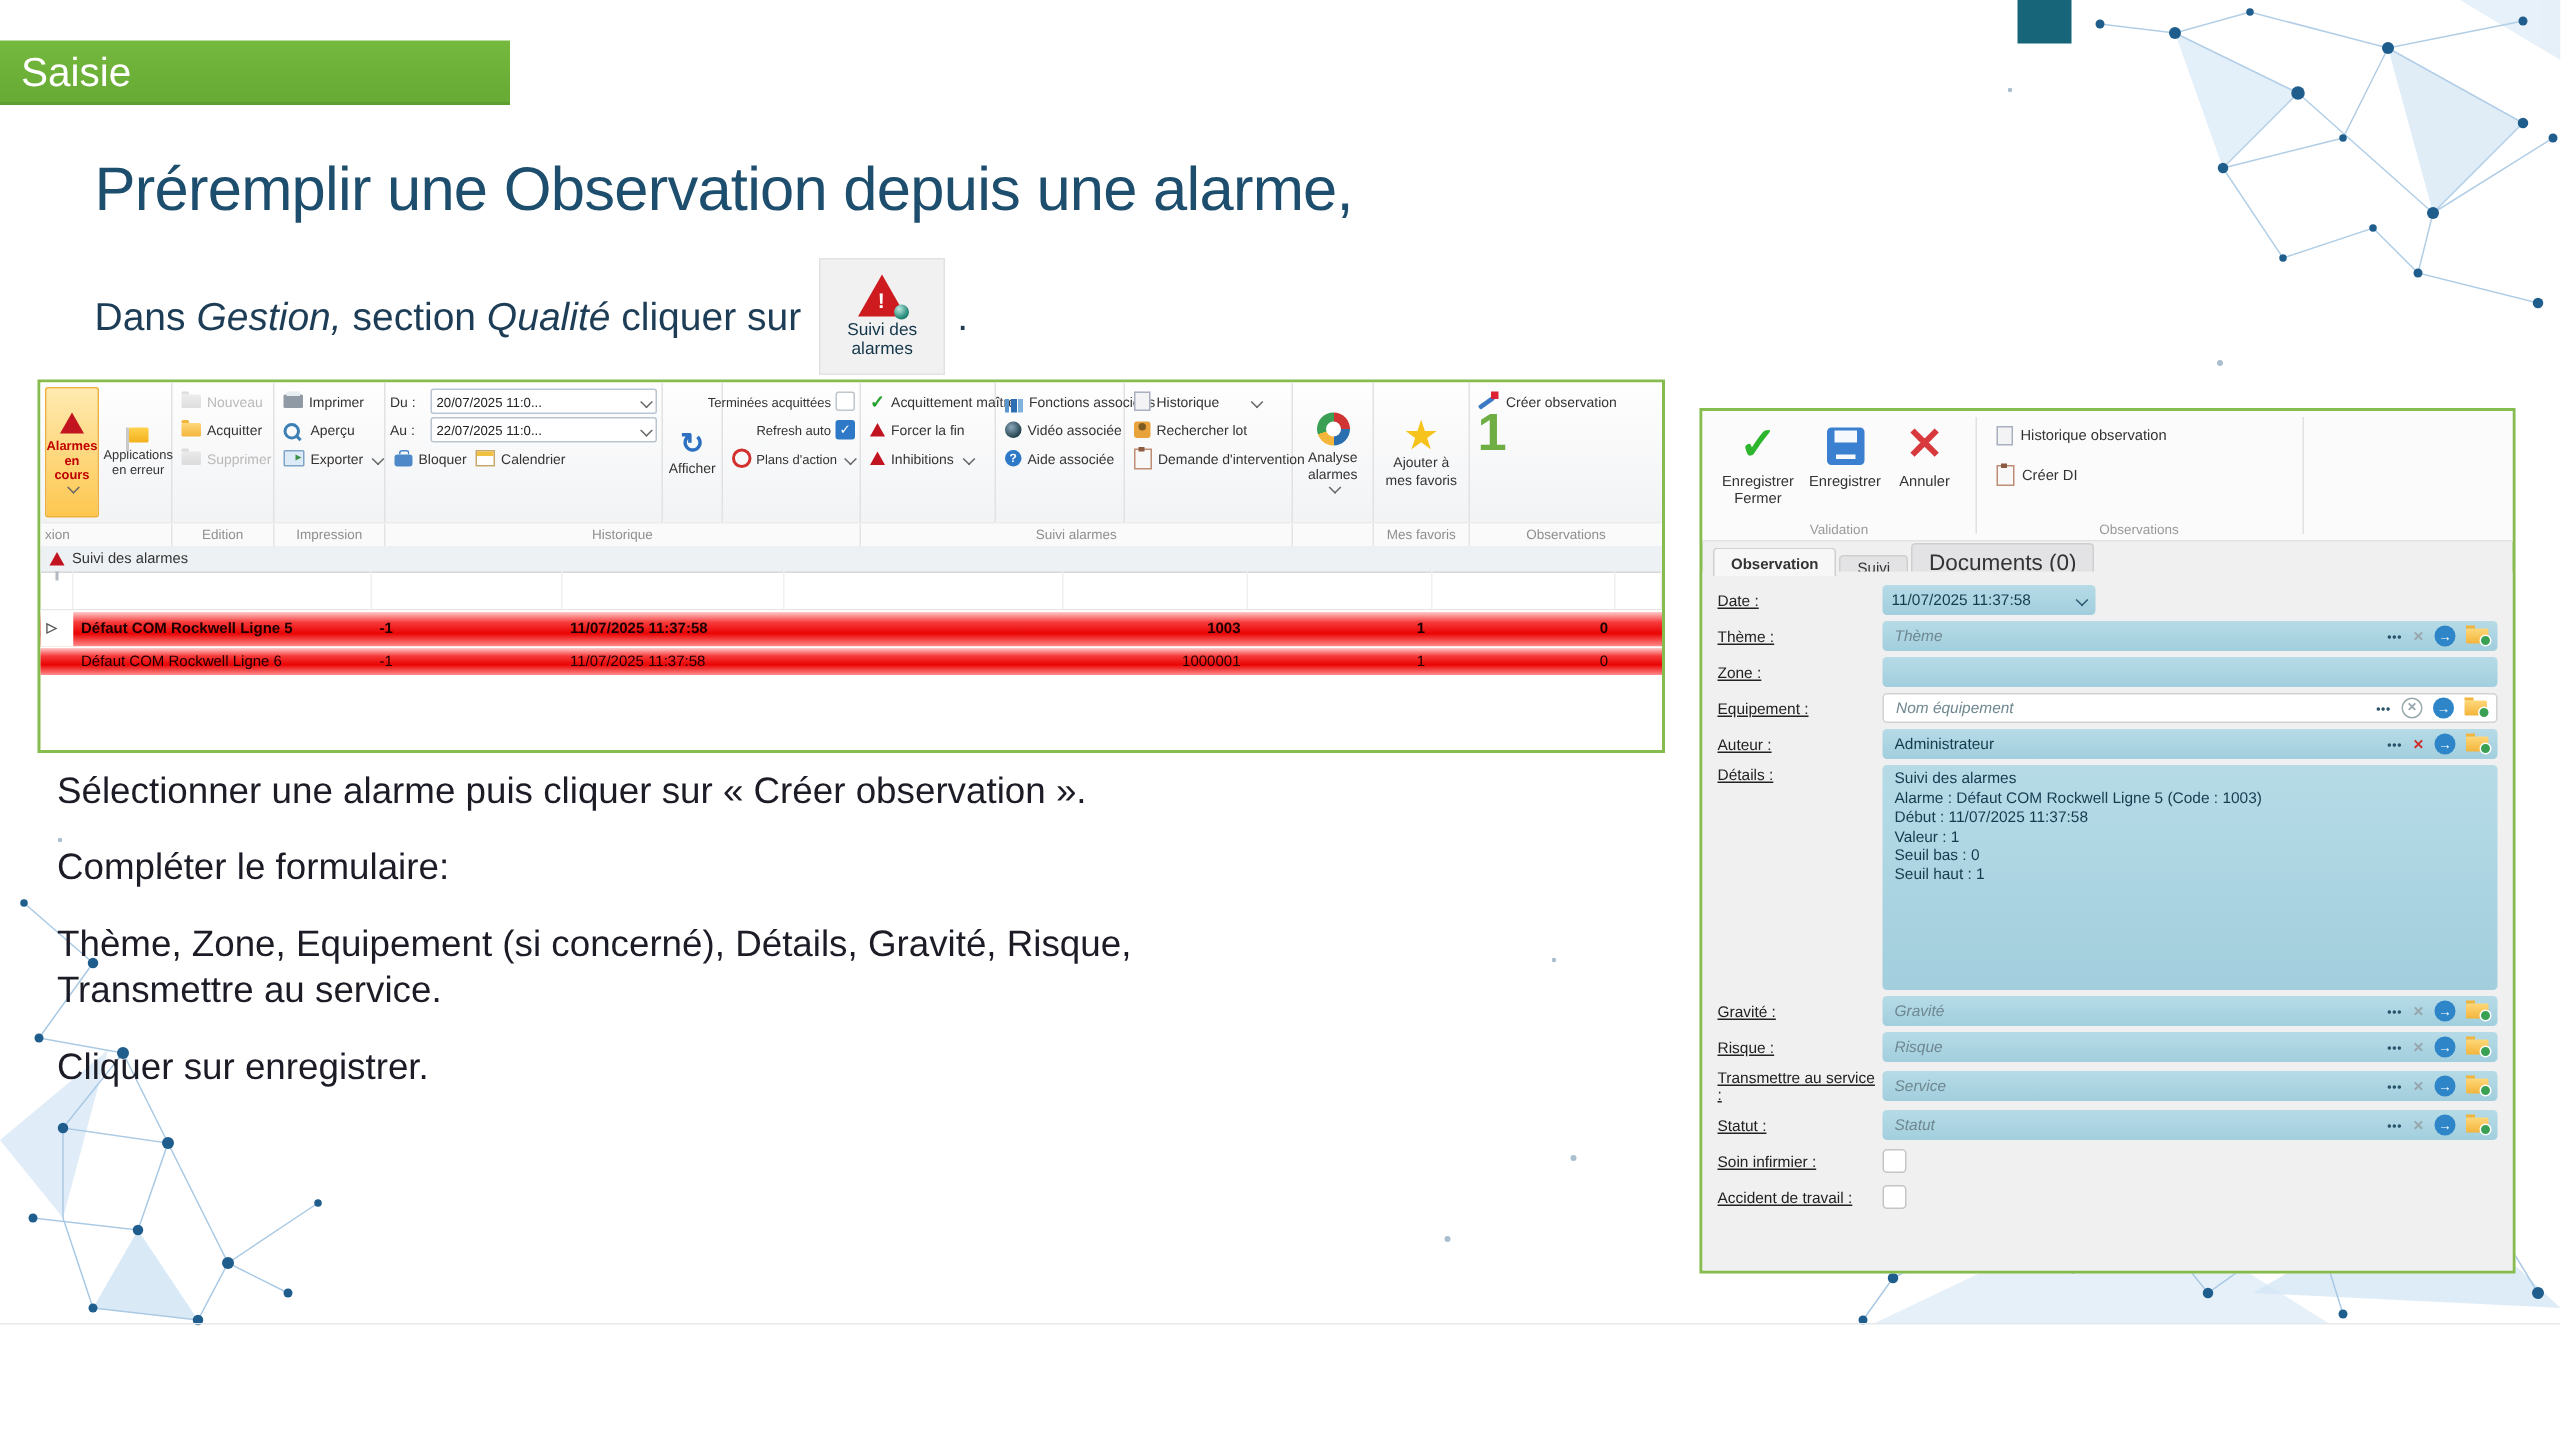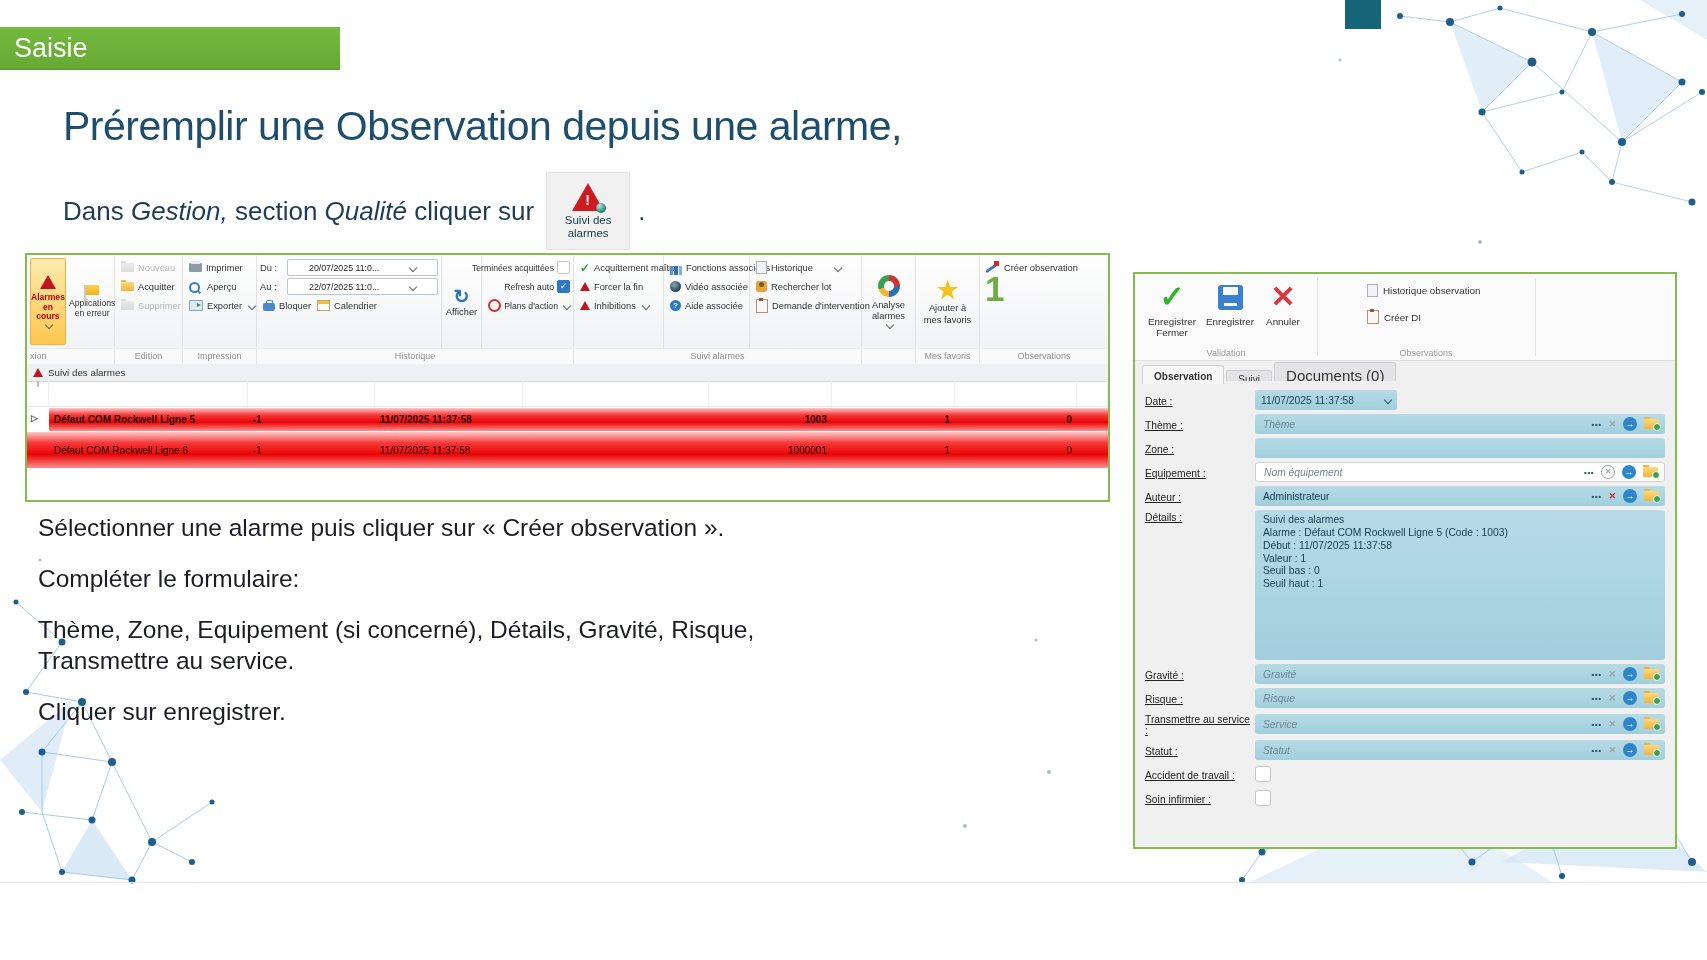--- a/index.html
+++ b/index.html
@@ -41,21 +41,21 @@
   .bigbtn.alarmes{background:linear-gradient(180deg,#ffeab0,#fdc750);border:1px solid #edb13c;color:#c00000;font-weight:bold;font-size:8.6px;}
   .bigbtn .lbl2{margin-top:4px;font-size:8.6px;}
   .tri{width:0;height:0;border-left:8px solid transparent;border-right:8px solid transparent;border-bottom:14px solid #c21420;position:relative;}
   .tri.small{border-left-width:5px;border-right-width:5px;border-bottom-width:9px;}
   .flagic{width:13px;height:10px;background:linear-gradient(180deg,#ffd24d,#f2b01e);border-radius:1px;position:relative;}
   .flagic::after{content:"";position:absolute;left:-2px;top:0;width:2px;height:16px;background:#c9c9c9;}
   .chv{display:inline-block;width:5px;height:5px;border-right:1.4px solid #666;border-bottom:1.4px solid #666;
        transform:rotate(45deg);margin-left:3px;vertical-align:2px;flex:none;}
   .drow{display:flex;align-items:center;height:19px;gap:3px;}
   .dbox{flex:1;height:15px;border:1px solid #b9c6d2;border-radius:2px;background:#fff;display:flex;align-items:center;
-        padding:0 21px;font-size:8.8px;color:#222;justify-content:space-between;}
+        padding:0 3px;font-size:8.8px;color:#222;justify-content:space-between;}
   .lblw{width:24px;flex:none;}
   .afficher{display:flex;flex-direction:column;align-items:center;justify-content:center;height:100%;}
   .refr{color:#2d6fc0;font-size:19px;font-weight:bold;line-height:20px;}
   .ckrow{display:flex;align-items:center;justify-content:flex-end;height:19px;font-size:8.7px;white-space:nowrap;gap:3px;}
   .cbx{width:11px;height:11px;border:1px solid #bfc6cc;border-radius:2px;background:#fff;flex:none;}
   .cbx.on{background:#2d79c7;border-color:#2d79c7;color:#fff;font-size:9px;line-height:11px;text-align:center;}
   .ring{width:9px;height:9px;border:2.6px solid #d2302f;border-radius:50%;flex:none;}
   .vcol .sbtn{gap:4px;}
   .ic{flex:none;display:inline-block;}
   .ic-folder{width:13px;height:9px;background:linear-gradient(#ffd87a,#f2b53c);border-radius:1px;position:relative;}
@@ -104,37 +104,37 @@
   .thead{height:18px;border-bottom:1px solid #e3e3e3;color:#444;}
   .thead .c{border-right:1px solid #f0f0f0;}
   .tfilter{height:25px;border-bottom:1px solid #e7e7e7;}
   .tfilter .c{border-right:1px solid #efefef;}
   .funnel{width:0;height:0;border-left:4px solid transparent;border-right:4px solid transparent;border-top:5px solid #b4bac0;position:relative;margin:4px 0 0 2px;}
   .funnel::after{content:"";position:absolute;left:-1px;top:-1px;width:2px;height:5px;background:#b4bac0;}
   .tgroup{height:17px;background:#f6f6f6;font-weight:bold;color:#222;padding:2px 0 0 26px;font-size:10px;}
   .gchev{font-size:8px;color:#555;margin-right:6px;}
   .trow{background:linear-gradient(180deg,#ffc9c9 0,#f63a3a 30%,#ea0404 62%,#ff8d8d 100%);color:#1d0000;}
   .trow.sel{height:23px;font-weight:bold;border-top:1px solid #fff;border-bottom:1px solid #fff;}
-  .trow.r2{height:36px;}
+  .trow.r2{height:18px;}
   .trow .c{display:flex;align-items:center;}
   .num{justify-content:flex-end;text-align:right;}
   .mark{color:#555;font-size:9px;background:#fff;display:inline-block;width:100%;height:100%;line-height:20px;padding-left:4px;box-sizing:border-box;}
 
   
   .panel{left:1133px;top:272px;width:544px;height:577px;border:2px solid #86bb4d;background:#f0f0f0;box-sizing:border-box;}
   .ptoolbar{position:absolute;left:0;top:0;right:0;height:86px;background:#fbfbfc;border-bottom:1px solid #e0e0e0;}
   .pbtn{position:absolute;top:7px;width:58px;text-align:center;font-size:9.8px;color:#333;line-height:1.15;}
   .pbtn .icz{height:32px;display:flex;align-items:center;justify-content:center;margin-bottom:3px;}
   .bigcheck{color:#2db52d;font-size:30px;font-weight:bold;position:relative;line-height:26px;}
   .ic-floppy{width:25px;height:25px;background:#3a7fd0;border-radius:3px;position:relative;}
   .ic-floppy::before{content:"";position:absolute;left:5px;top:2px;right:5px;height:8px;background:#fff;opacity:.95;}
   .ic-floppy::after{content:"";position:absolute;left:6px;bottom:4px;right:6px;height:3px;background:#fff;opacity:.95;}
   .bigx{color:#d8393c;font-size:30px;font-weight:bold;line-height:26px;}
   .vsep{position:absolute;top:4px;bottom:4px;width:1px;background:#e2e2e2;}
-  .pmini{position:absolute;left:196px;display:flex;align-items:center;gap:5px;font-size:9.8px;color:#333;white-space:nowrap;margin-left:36px;}
+  .pmini{position:absolute;left:196px;display:flex;align-items:center;gap:5px;font-size:9.8px;color:#333;white-space:nowrap;}
   .plabel{position:absolute;bottom:2px;font-size:9px;color:#9a9a9a;text-align:center;}
   .ptabs{position:absolute;left:0;top:86px;right:0;height:21px;padding-left:7px;}
   .ptab{display:inline-block;padding:3px 11px 2px;font-size:10px;color:#333;background:#e3e3e5;border:1px solid #cfcfcf;
         border-bottom:none;border-radius:3px 3px 0 0;margin-right:2px;position:relative;top:4px;}
   .ptab.active{background:#f7f7f8;font-weight:bold;top:1px;padding-top:5px;z-index:2;}
   .ptab.docs{font-size:15px;padding-top:4px;top:2px;}
   .pform{position:absolute;left:0;top:107px;right:0;bottom:0;padding:9px 10px 0;background:#f0f0f0;}
   .frow{display:flex;align-items:center;margin-bottom:4px;min-height:20px;}
   .frow.top{align-items:flex-start;}
   .flabel{width:110px;flex:none;font-size:10.3px;color:#222;padding-top:2px;text-decoration:underline;}
@@ -609,25 +609,25 @@
         <input placeholder="Statut" style="">
         <span class="ficons">
             <span class="i-dots">•••</span>
             <span class="i-x">✕</span>
             <span class="i-arrow">→</span>
             <span class="i-fold"></span>
           </span>
       </span>
     </div>
     <div class="frow">
+      <span class="flabel">Soin infirmier :</span>
+      <span class="cbox"></span>
+    </div>
+    <div class="frow">
       <span class="flabel">Accident de travail :</span>
-      <span class="cbox"></span>
-    </div>
-    <div class="frow">
-      <span class="flabel">Soin infirmier :</span>
       <span class="cbox"></span>
     </div>
   </div>
 </div>
 
 <div class="layer steps">
   <p>Sélectionner une alarme puis cliquer sur « Créer observation ».</p>
   <p>Compléter le formulaire:</p>
   <p>Thème, Zone, Equipement (si concerné), Détails, Gravité, Risque, Transmettre au service.</p>
   <p>Cliquer sur enregistrer.</p>

